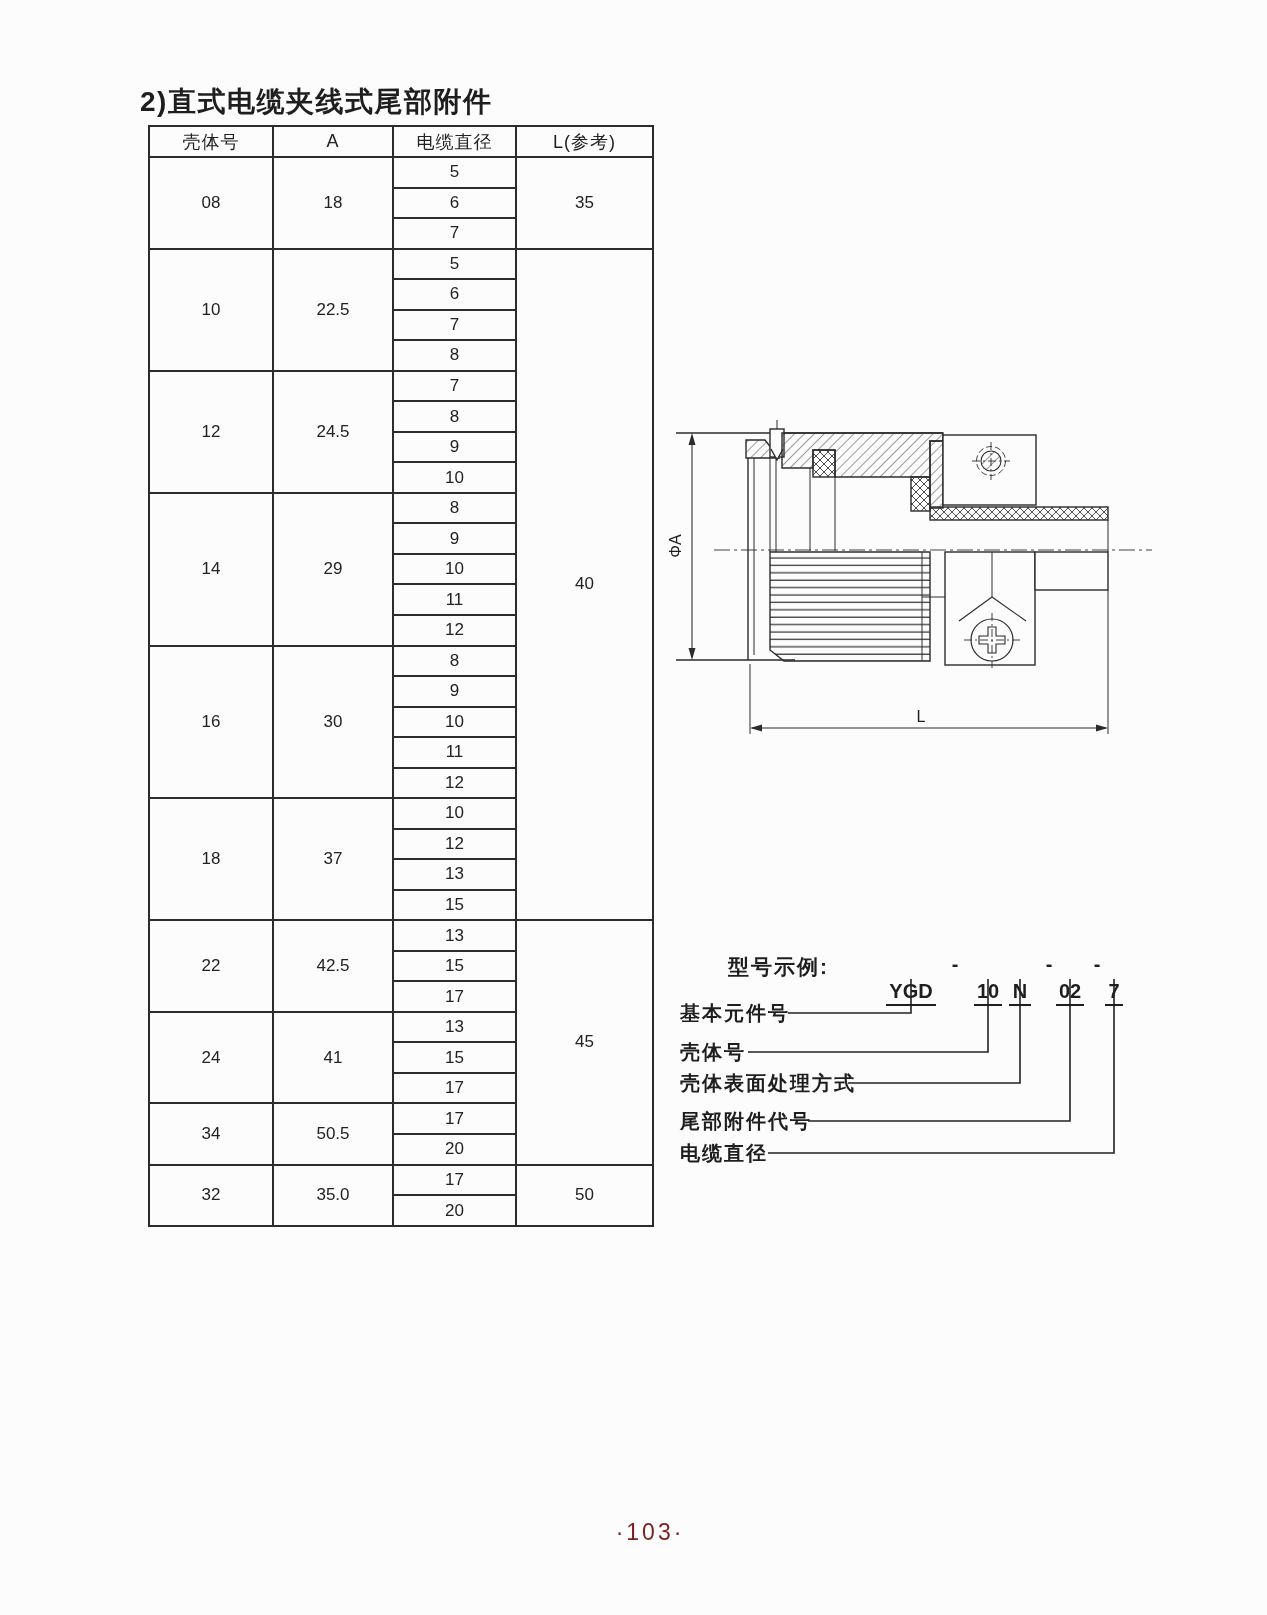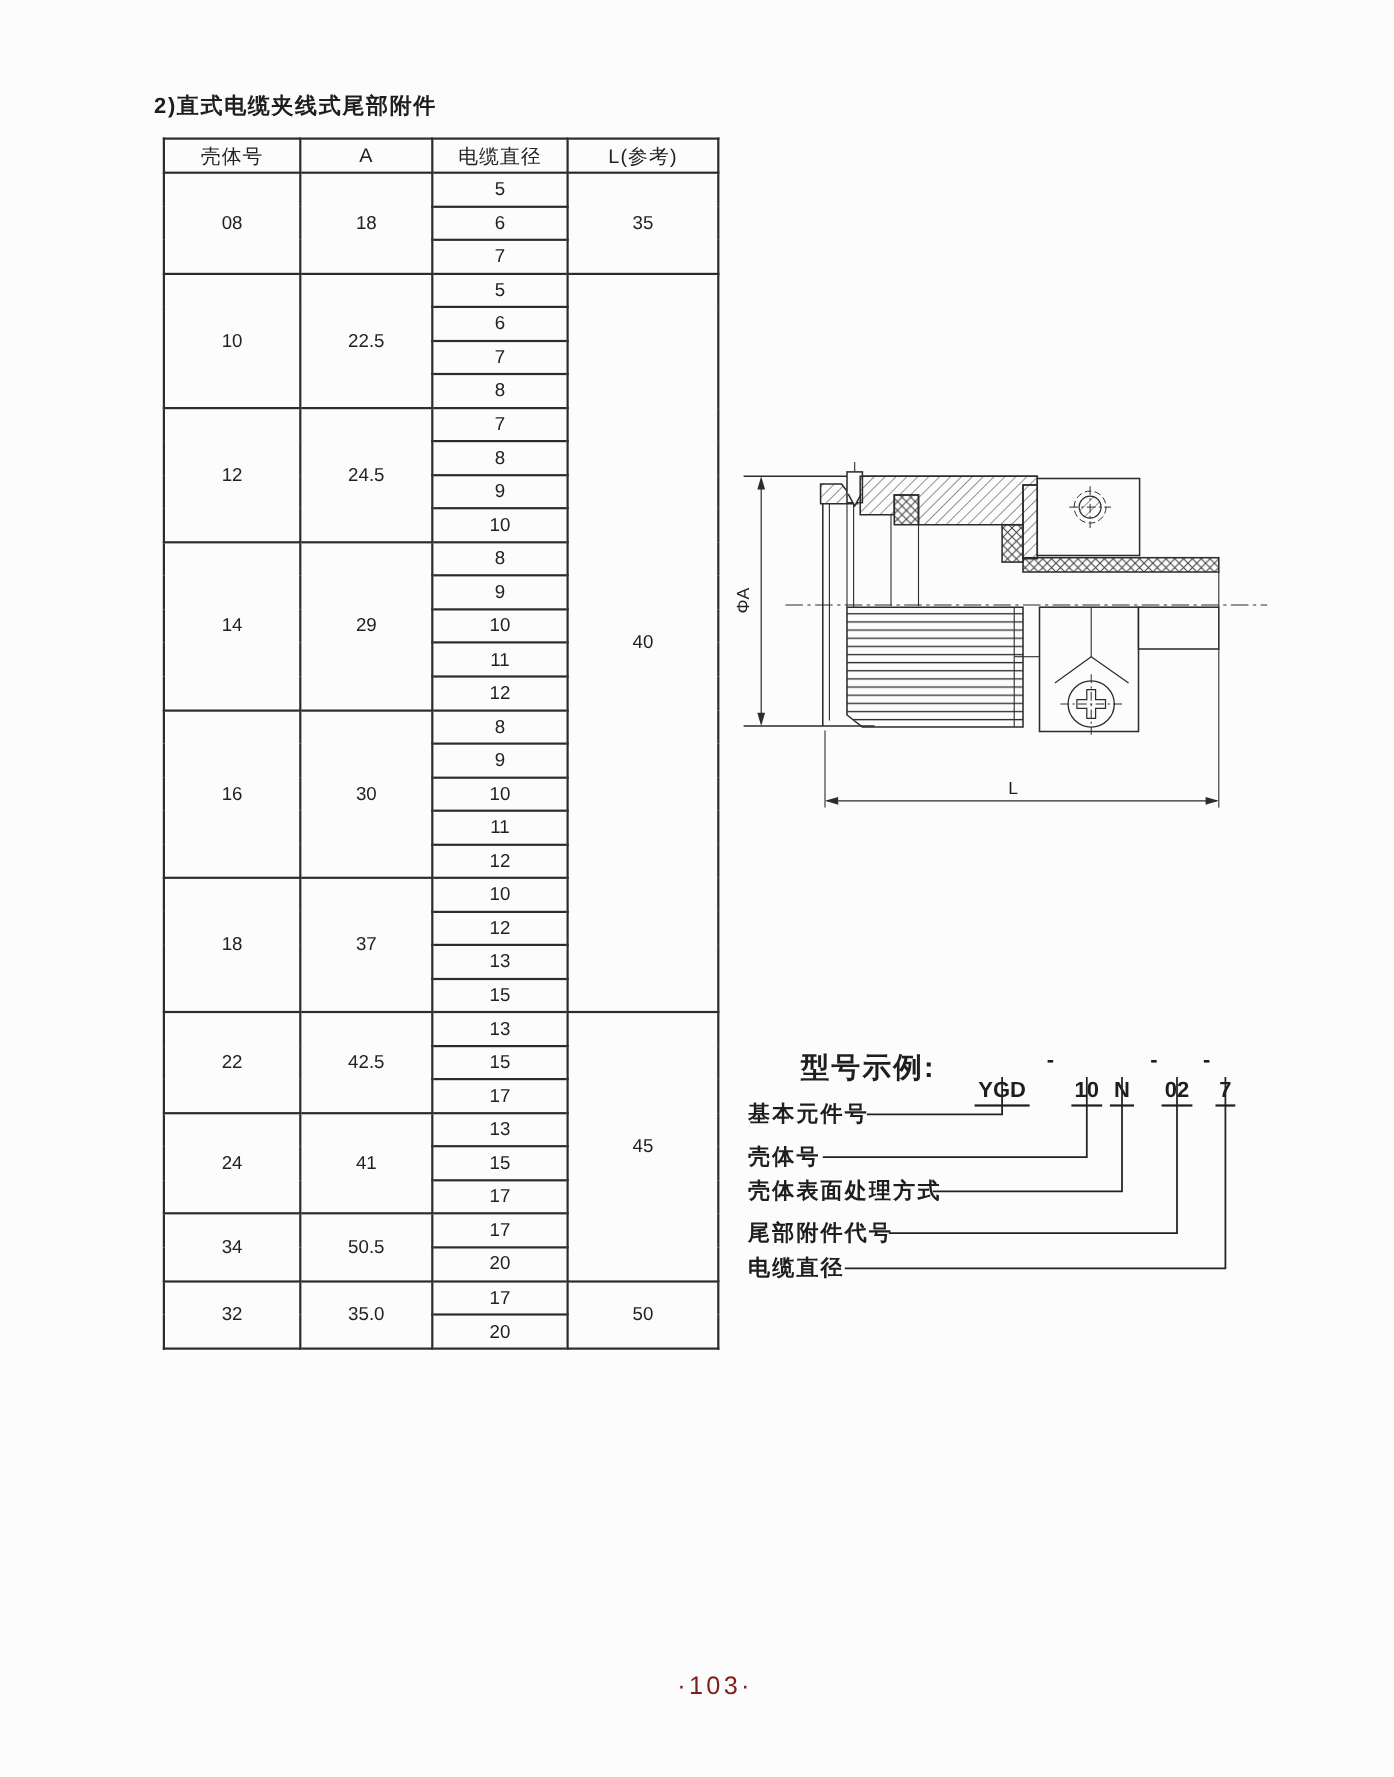--- a/index.html
+++ b/index.html
@@ -4,39 +4,39 @@
 <style>
   html,body { margin:0; padding:0; }
   body {
     width:1267px; height:1615px; position:relative;
     background:#fcfcfc; color:#1e1e1e;
     font-family:"Liberation Sans", sans-serif;
     overflow:hidden;
   }
   .title {
     position:absolute; left:140px; top:83px;
-    font-size:20px; font-weight:bold; letter-spacing:1.5px;
+    font-size:28px; font-weight:bold; letter-spacing:1.5px;
     white-space:nowrap;
   }
   table.spec {
     position:absolute; left:148px; top:125px;
     width:504px; height:1102px;
     border-collapse:collapse; table-layout:fixed;
   }
   .spec th, .spec td {
     border:2px solid #2c2c2c; text-align:center; vertical-align:middle;
     padding:0; font-size:17px; color:#222;
   }
   .spec th { font-size:18px; font-weight:normal; height:29px; letter-spacing:1px; }
   .drawing, .leaders { position:absolute; }
   .drawing { left:640px; top:400px; }
   .leaders { left:640px; top:940px; }
   .model-caption {
     position:absolute; left:728px; top:953px;
-    font-size:26px; font-weight:bold; letter-spacing:2px; white-space:nowrap;
+    font-size:21px; font-weight:bold; letter-spacing:2px; white-space:nowrap;
   }
   .model-seg {
     position:absolute; top:953px; height:22px; line-height:22px;
     font-size:20px; font-weight:bold; text-align:center;
   }
   .model-seg.u { border-bottom:2px solid #1e1e1e; padding-bottom:2px;margin-top:27px; }
   .callout-label {
     position:absolute; left:680px; font-size:20px; font-weight:bold;
     line-height:24px; letter-spacing:2px; white-space:nowrap;text-align:center;
   }

